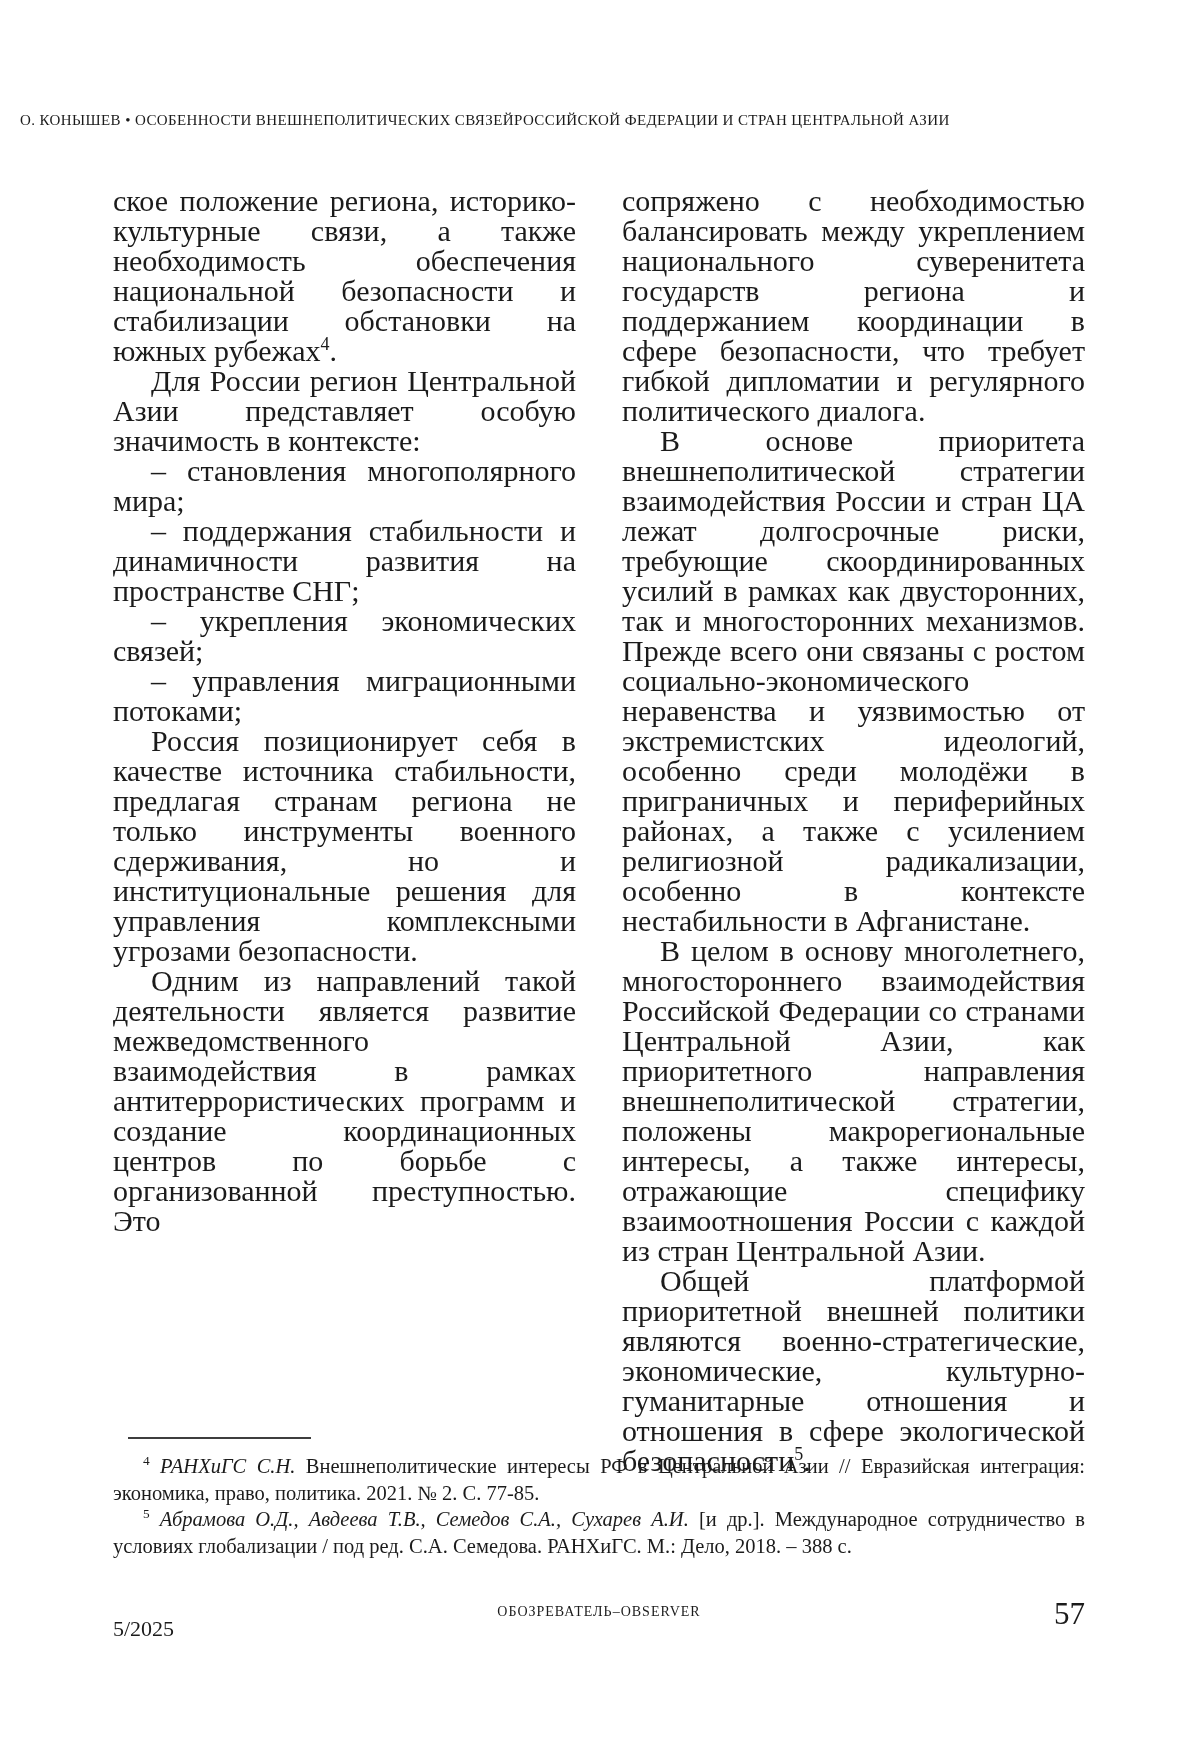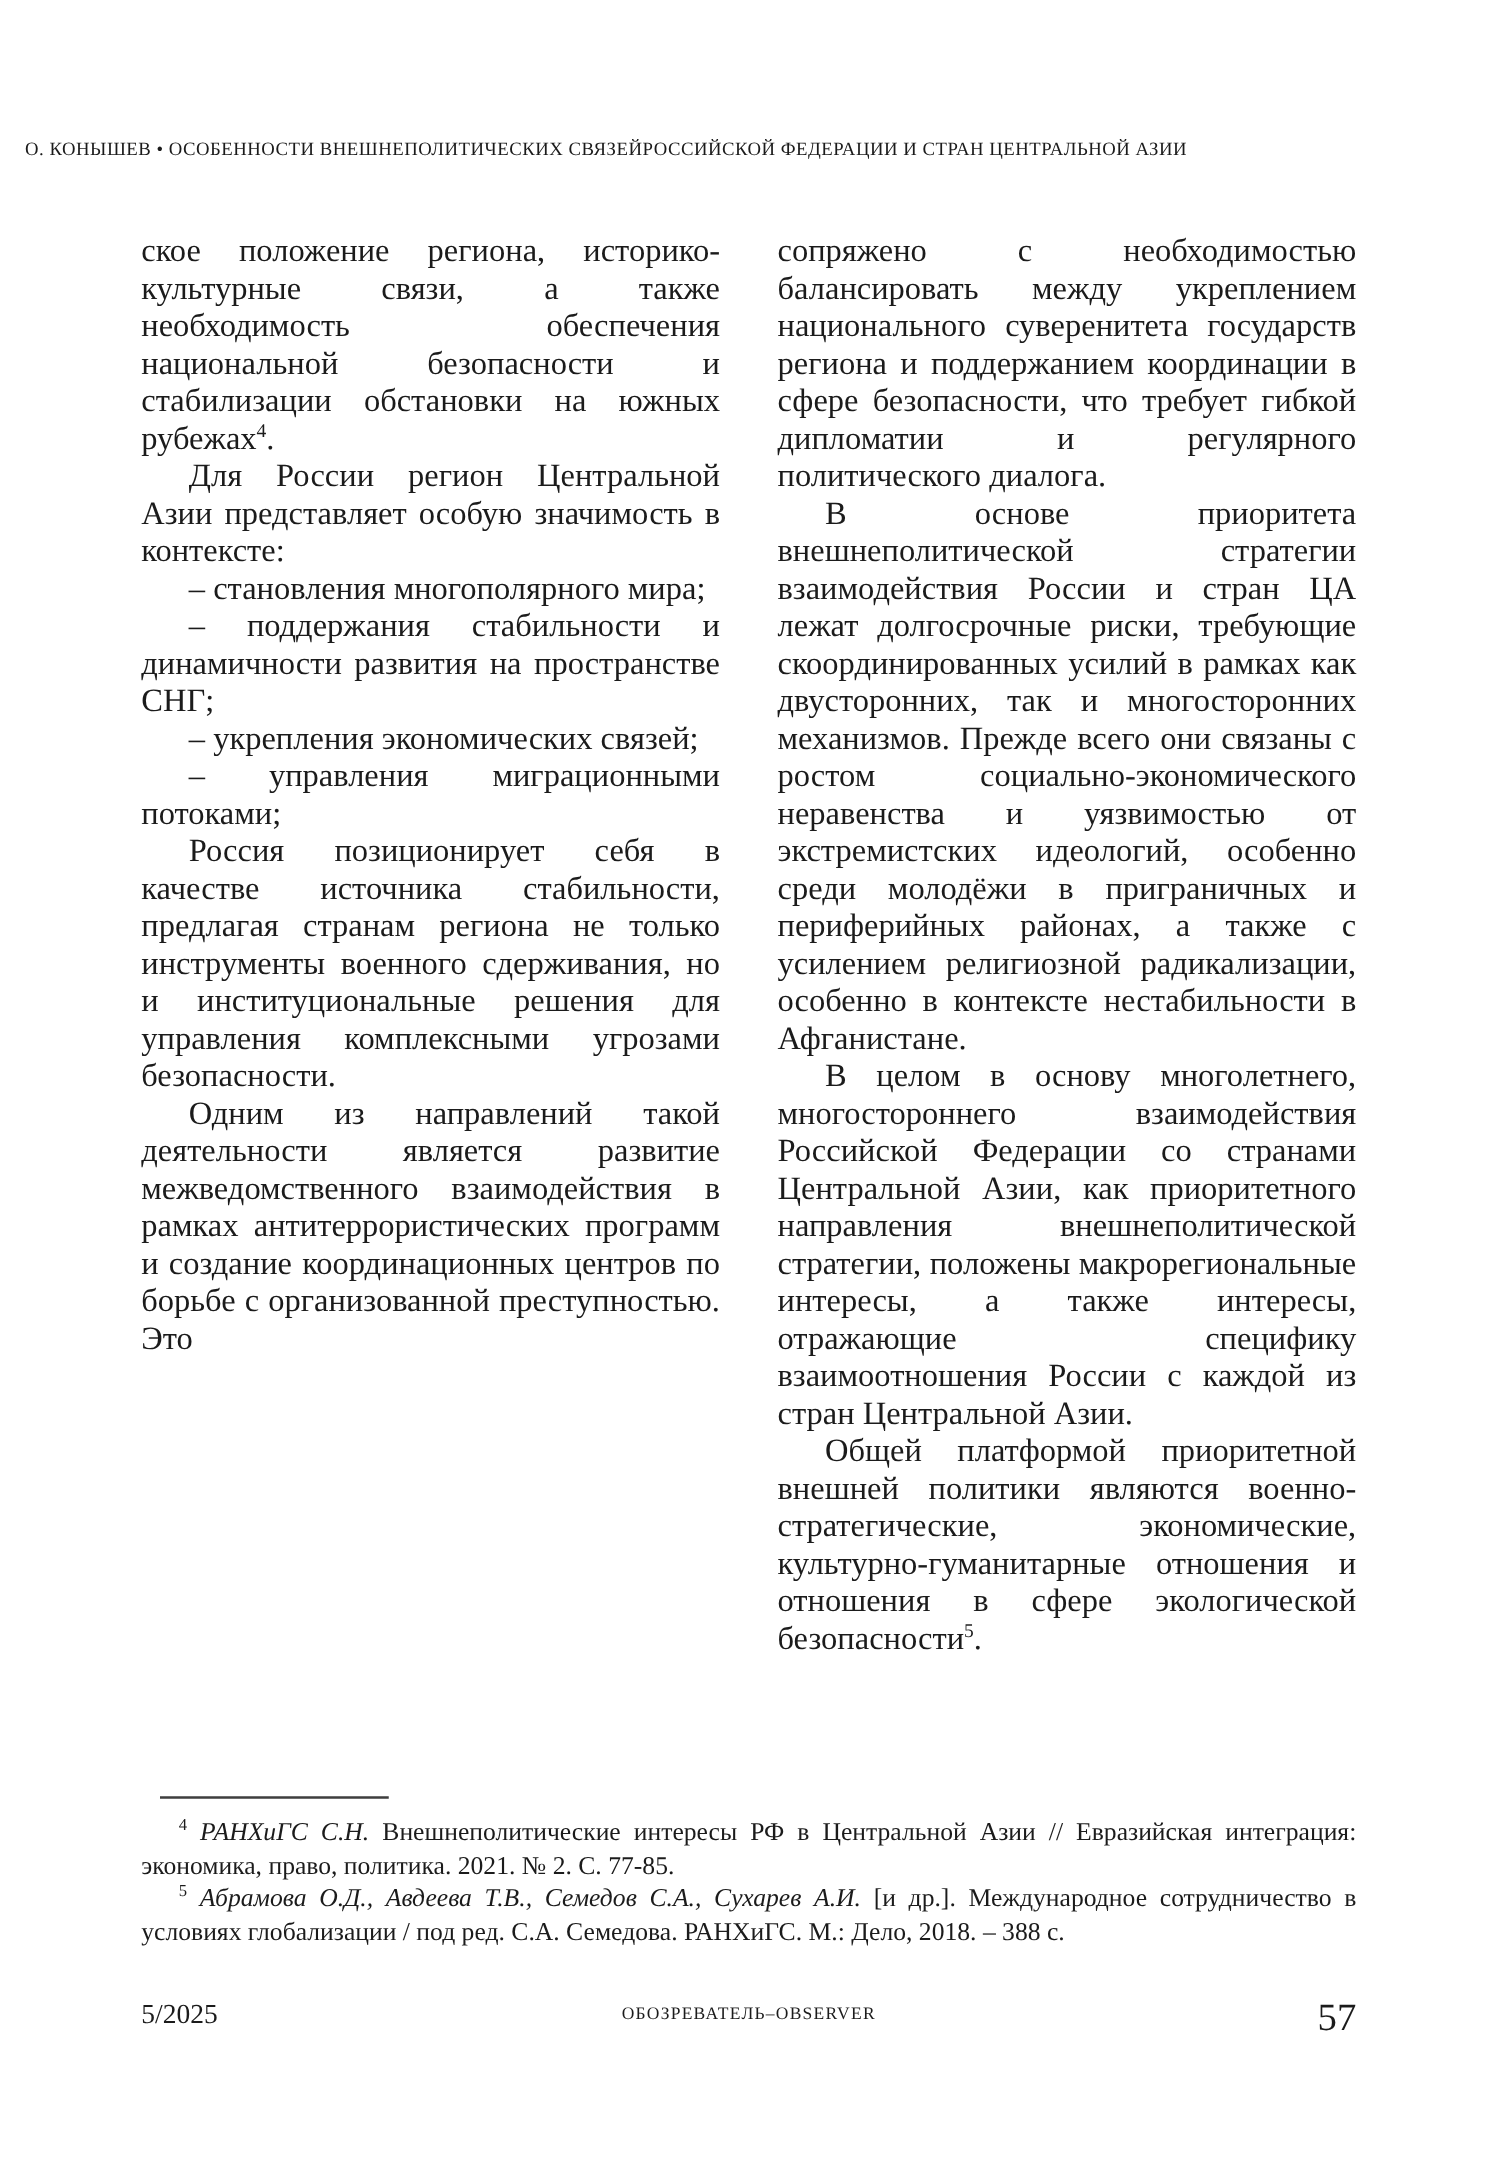--- a/index.html
+++ b/index.html
@@ -32,21 +32,21 @@
     left: 113px;
     width: 972px;
     display: flex;
     gap: 46px;
   }
   .col {
     width: 463px;
   }
   p.para {
     margin: 0;
-    font-size: 26px;
+    font-size: 30px;
     line-height: 30px;
     text-align: justify;
     text-indent: 38px;
     hyphens: auto;
     -webkit-hyphens: auto;
   }
   p.para.no-indent {
     text-indent: 0;
   }
   sup.fn-ref {
@@ -86,21 +86,21 @@
   .page-footer {
     position: absolute;
     top: 1596px;
     left: 113px;
     width: 972px;
     height: 34px;
   }
   .page-footer .issue {
     position: absolute;
     left: 0;
-    top: 2px;
+    top: 20px;
     font-size: 22px;
   }
   .page-footer .journal {
     position: absolute;
     left: 50%;
     transform: translateX(-50%);
     top: 8px;
     font-size: 14px;
     letter-spacing: 1px;
     white-space: nowrap;

